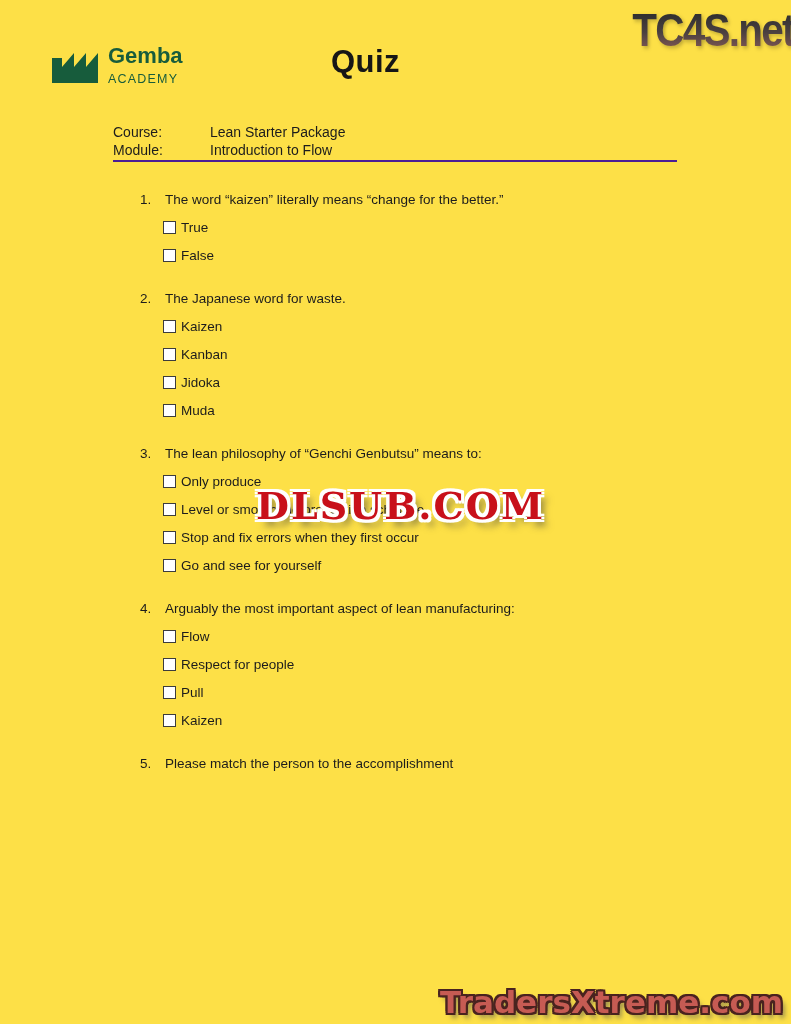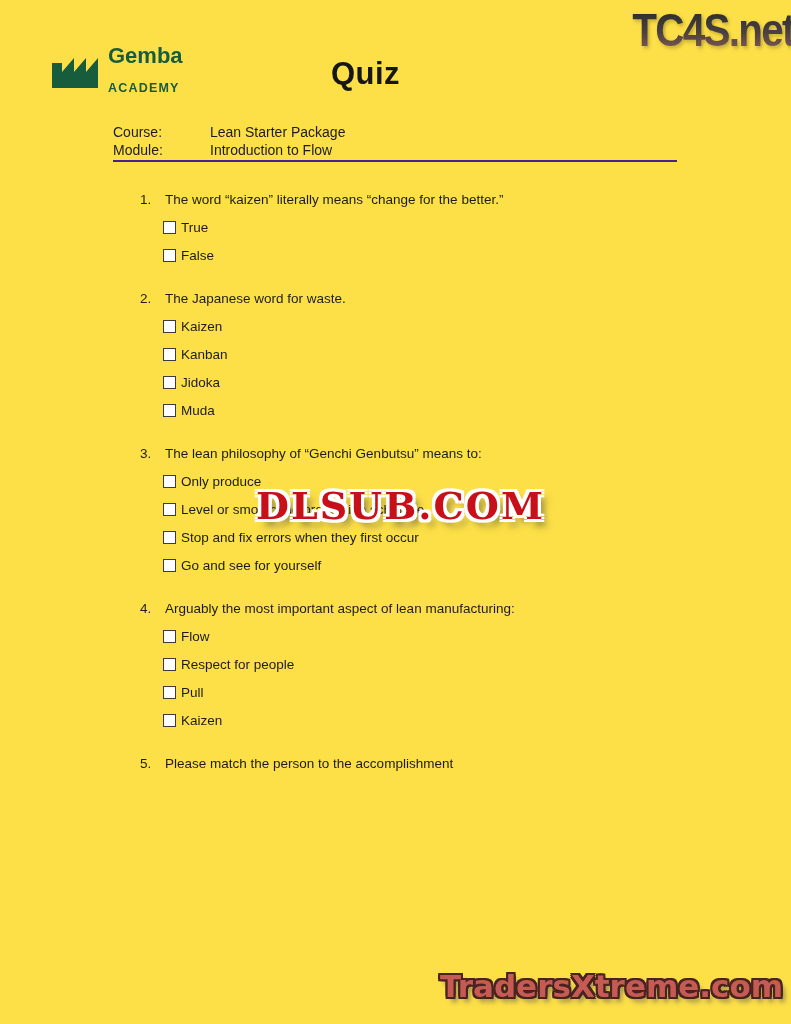--- a/index.html
+++ b/index.html
@@ -26,30 +26,30 @@
   .logo svg { display: block; }
   .logo-text { line-height: 1; }
   .logo-name {
     font-size: 22px;
     font-weight: bold;
     color: var(--logo-green, #175C3C);
     letter-spacing: 0px;
   }
   .logo-sub {
     font-size: 12.5px;
-    font-weight: bold;
+    font-weight: normal;
     color: var(--logo-green, #175C3C);
     letter-spacing: 1.2px;
-    margin-top: 15px;
+    margin-top: 6px;
   }
   .quiz-title {
     position: absolute;
     left: 0;
     right: 60px;
-    top: 56px;
+    top: 44px;
     text-align: center;
     font-size: 31px;
     font-weight: bold;
     color: #161616;
     letter-spacing: 0.5px;
   }
 
   
   .wm-tc4s {
     position: absolute;
@@ -77,21 +77,21 @@
     letter-spacing: 2px;
     color: var(--dlsub-red, #C8101A);
     text-shadow:
       -3px -3px 0 #fff, 3px -3px 0 #fff, -3px 3px 0 #fff, 3px 3px 0 #fff,
       0 -3px 0 #fff, 0 3px 0 #fff, -3px 0 0 #fff, 3px 0 0 #fff,
       6px 7px 7px rgba(60,60,60,0.55);
   }
   .wm-traders {
     position: absolute;
     right: 8px;
-    bottom: 20px;
+    bottom: 4px;
     font-family: "DejaVu Sans", sans-serif;
     font-weight: bold;
     font-size: 31px;
     letter-spacing: 0px;
     color: var(--traders-red, #C65B53);
     text-shadow:
       -2px -2px 0 #49231f, 2px -2px 0 #49231f, -2px 2px 0 #49231f, 2px 2px 0 #49231f,
       0 -2px 0 #49231f, 0 2px 0 #49231f, -2px 0 0 #49231f, 2px 0 0 #49231f,
       4px 5px 5px rgba(80,80,80,0.6);
   }

